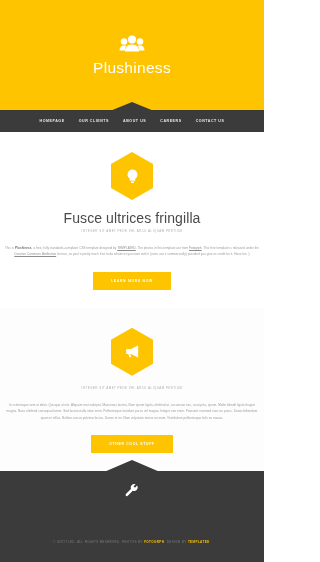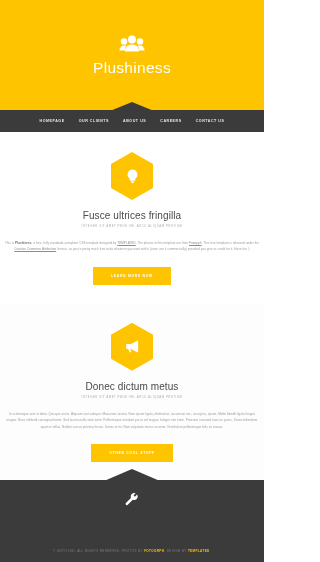--- a/index.html
+++ b/index.html
@@ -81,21 +81,21 @@
     position:absolute; inset:0;
     background:#FFC400;
     clip-path:polygon(50% 0%, 100% 25%, 100% 75%, 50% 100%, 0% 75%, 0% 25%);
   }
   .hex-icon {
     position:relative;
     width:17px; height:17px;
   }
 
   .sec-title {
-    font-size:10px;
+    font-size:14px;
     color:#4a4a4a;
     font-weight:400;
     letter-spacing:0.1px;
     margin-bottom:3px;
     text-align:left;
   }
   .sec-sub {
     font-size:2.9px;
     color:#aeaeae;
     letter-spacing:0.5px;
@@ -207,21 +207,20 @@
 
   <section class="section alt">
     <div class="hex-wrap">
       <div class="hex"></div>
       <span class="hex-icon">
         <svg viewBox="0 0 24 24" width="17" height="17">
           <path fill="#ffffff" d="M3 9.5v5a1 1 0 0 0 1 1h2l1.8 4.2a.8.8 0 0 0 .75.5h1.1a.6.6 0 0 0 .55-.85L8.7 15.5h1.1L19 20.2a.7.7 0 0 0 1-.62V4.42a.7.7 0 0 0-1-.62L9.8 8.5H4a1 1 0 0 0-1 1z"></path>
         </svg>
       </span>
     </div>
-    <h2 class="sec-title">Donec dictum metus</h2>
     <div class="sec-sub">INTEGER SIT AMET PEDE VEL ARCU ALIQUAM PRETIUM</div>
     <p class="sec-body">In scelerisque sem at dolor. Quisque ut nisi. Aliquam erat volutpat. Maecenas lacinia. Nam ipsum ligula, eleifend at, accumsan nec, suscipit a, ipsum. Morbi blandit ligula feugiat magna. Nunc eleifend consequat lorem. Sed lacinia nulla vitae enim. Pellentesque tincidunt purus vel magna. Integer non enim. Praesent euismod nunc eu purus. Donec bibendum quam in tellus. Nullam cursus pulvinar lectus. Donec et mi. Nam vulputate metus eu enim. Vestibulum pellentesque felis eu massa.</p>
     <button class="btn">OTHER COOL STUFF</button>
   </section>
 
   <footer class="footer">
     <span class="footer-icon">
       <svg viewBox="0 0 24 24" width="16" height="16">
         <path fill="#ffffff" d="M20.3 4.6a5.5 5.5 0 0 1-7.1 7.1L6 18.9a2 2 0 1 1-2.8-2.8l7.2-7.2a5.5 5.5 0 0 1 7.1-7.1l-3.2 3.2 2.1 2.1 3.2-3.2c.3.5.5 1 .7 1.7z"></path>
       </svg>

